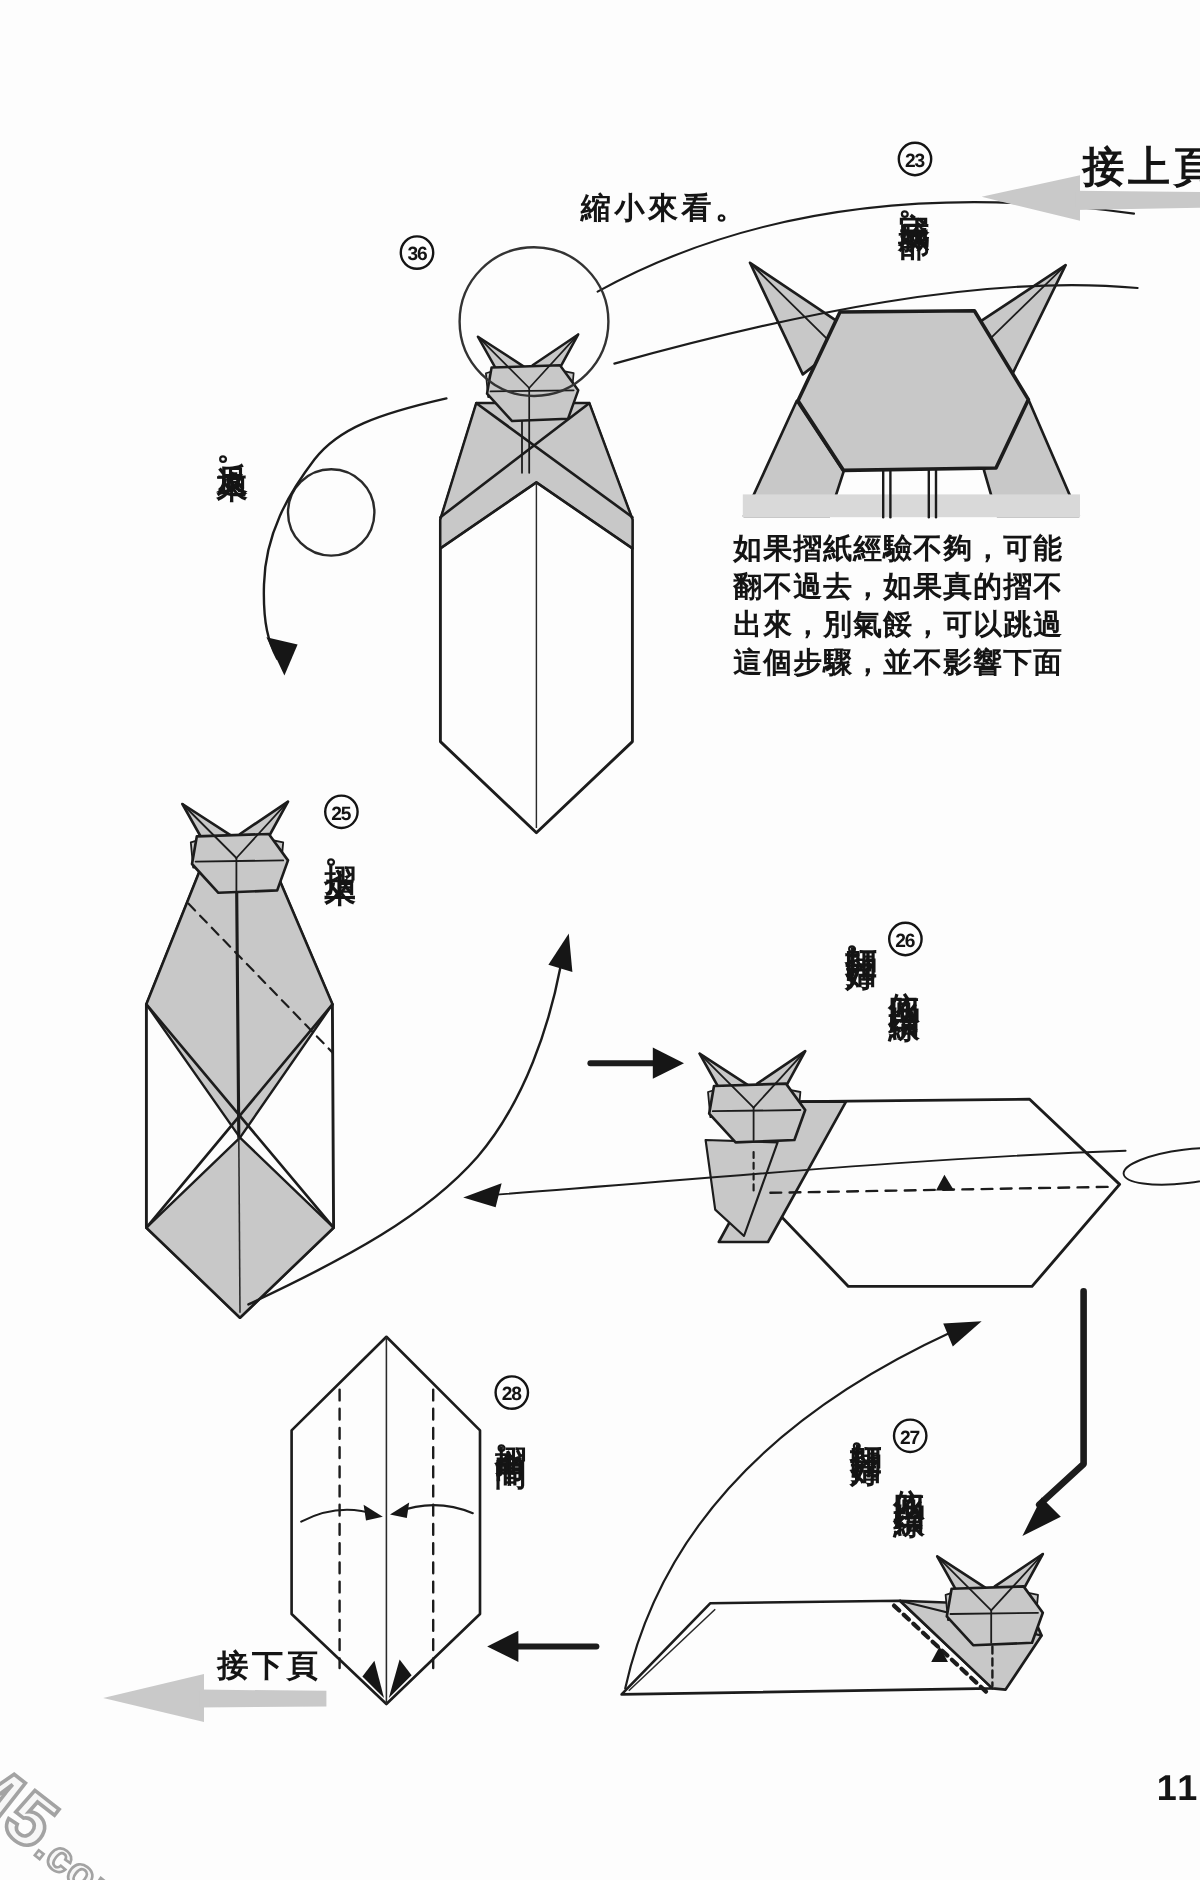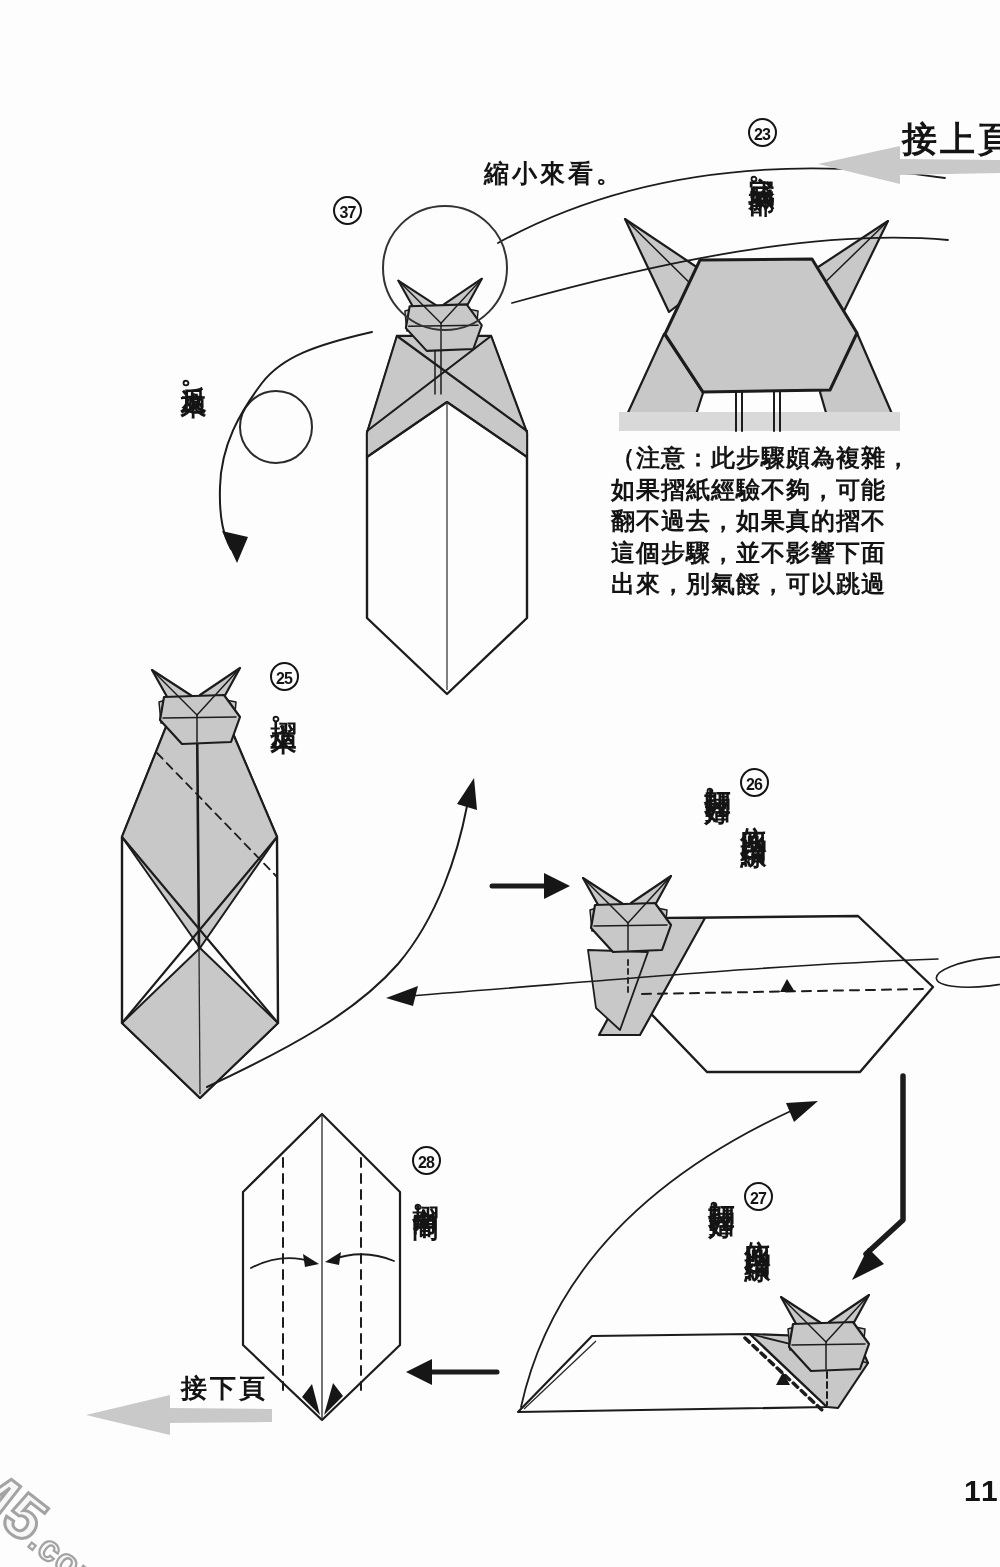--- a/index.html
+++ b/index.html
@@ -189,31 +189,30 @@
 
   <div class="txt navlabel" style="left:902px;top:116px;font-size:35px;">接上頁</div>
 
   <div class="txt vcap" style="left:744px;top:118px;">
     <span class="badge">23</span><span>完成臉部。</span>
   </div>
 
   <div class="txt hcap" style="left:484px;top:157px;text-align:center;">縮小來看。</div>
 
   <div class="txt" style="left:333px;top:196px;">
-    <span class="badge">37</span>
+    <span class="badge">36</span>
   </div>
 
   <div class="txt vcap" style="left:176px;top:364px;">反過來。</div>
 
   <div class="txt" style="left:611px;top:442px;">
-    <div class="note">（注意：此步驟頗為複雜，</div>
     <div class="note">如果摺紙經驗不夠，可能</div>
     <div class="note">翻不過去，如果真的摺不</div>
+    <div class="note">出來，別氣餒，可以跳過</div>
     <div class="note">這個步驟，並不影響下面</div>
-    <div class="note">出來，別氣餒，可以跳過</div>
   </div>
 
   <div class="txt vcap" style="left:266px;top:662px;">
     <span class="badge">25</span><span>摺上來。</span>
   </div>
 
   <div class="txt vcap" style="left:700px;top:768px;">
     <span class="vcol">
       <span class="badge">26</span><span>依凹凸摺線</span>
     </span>

